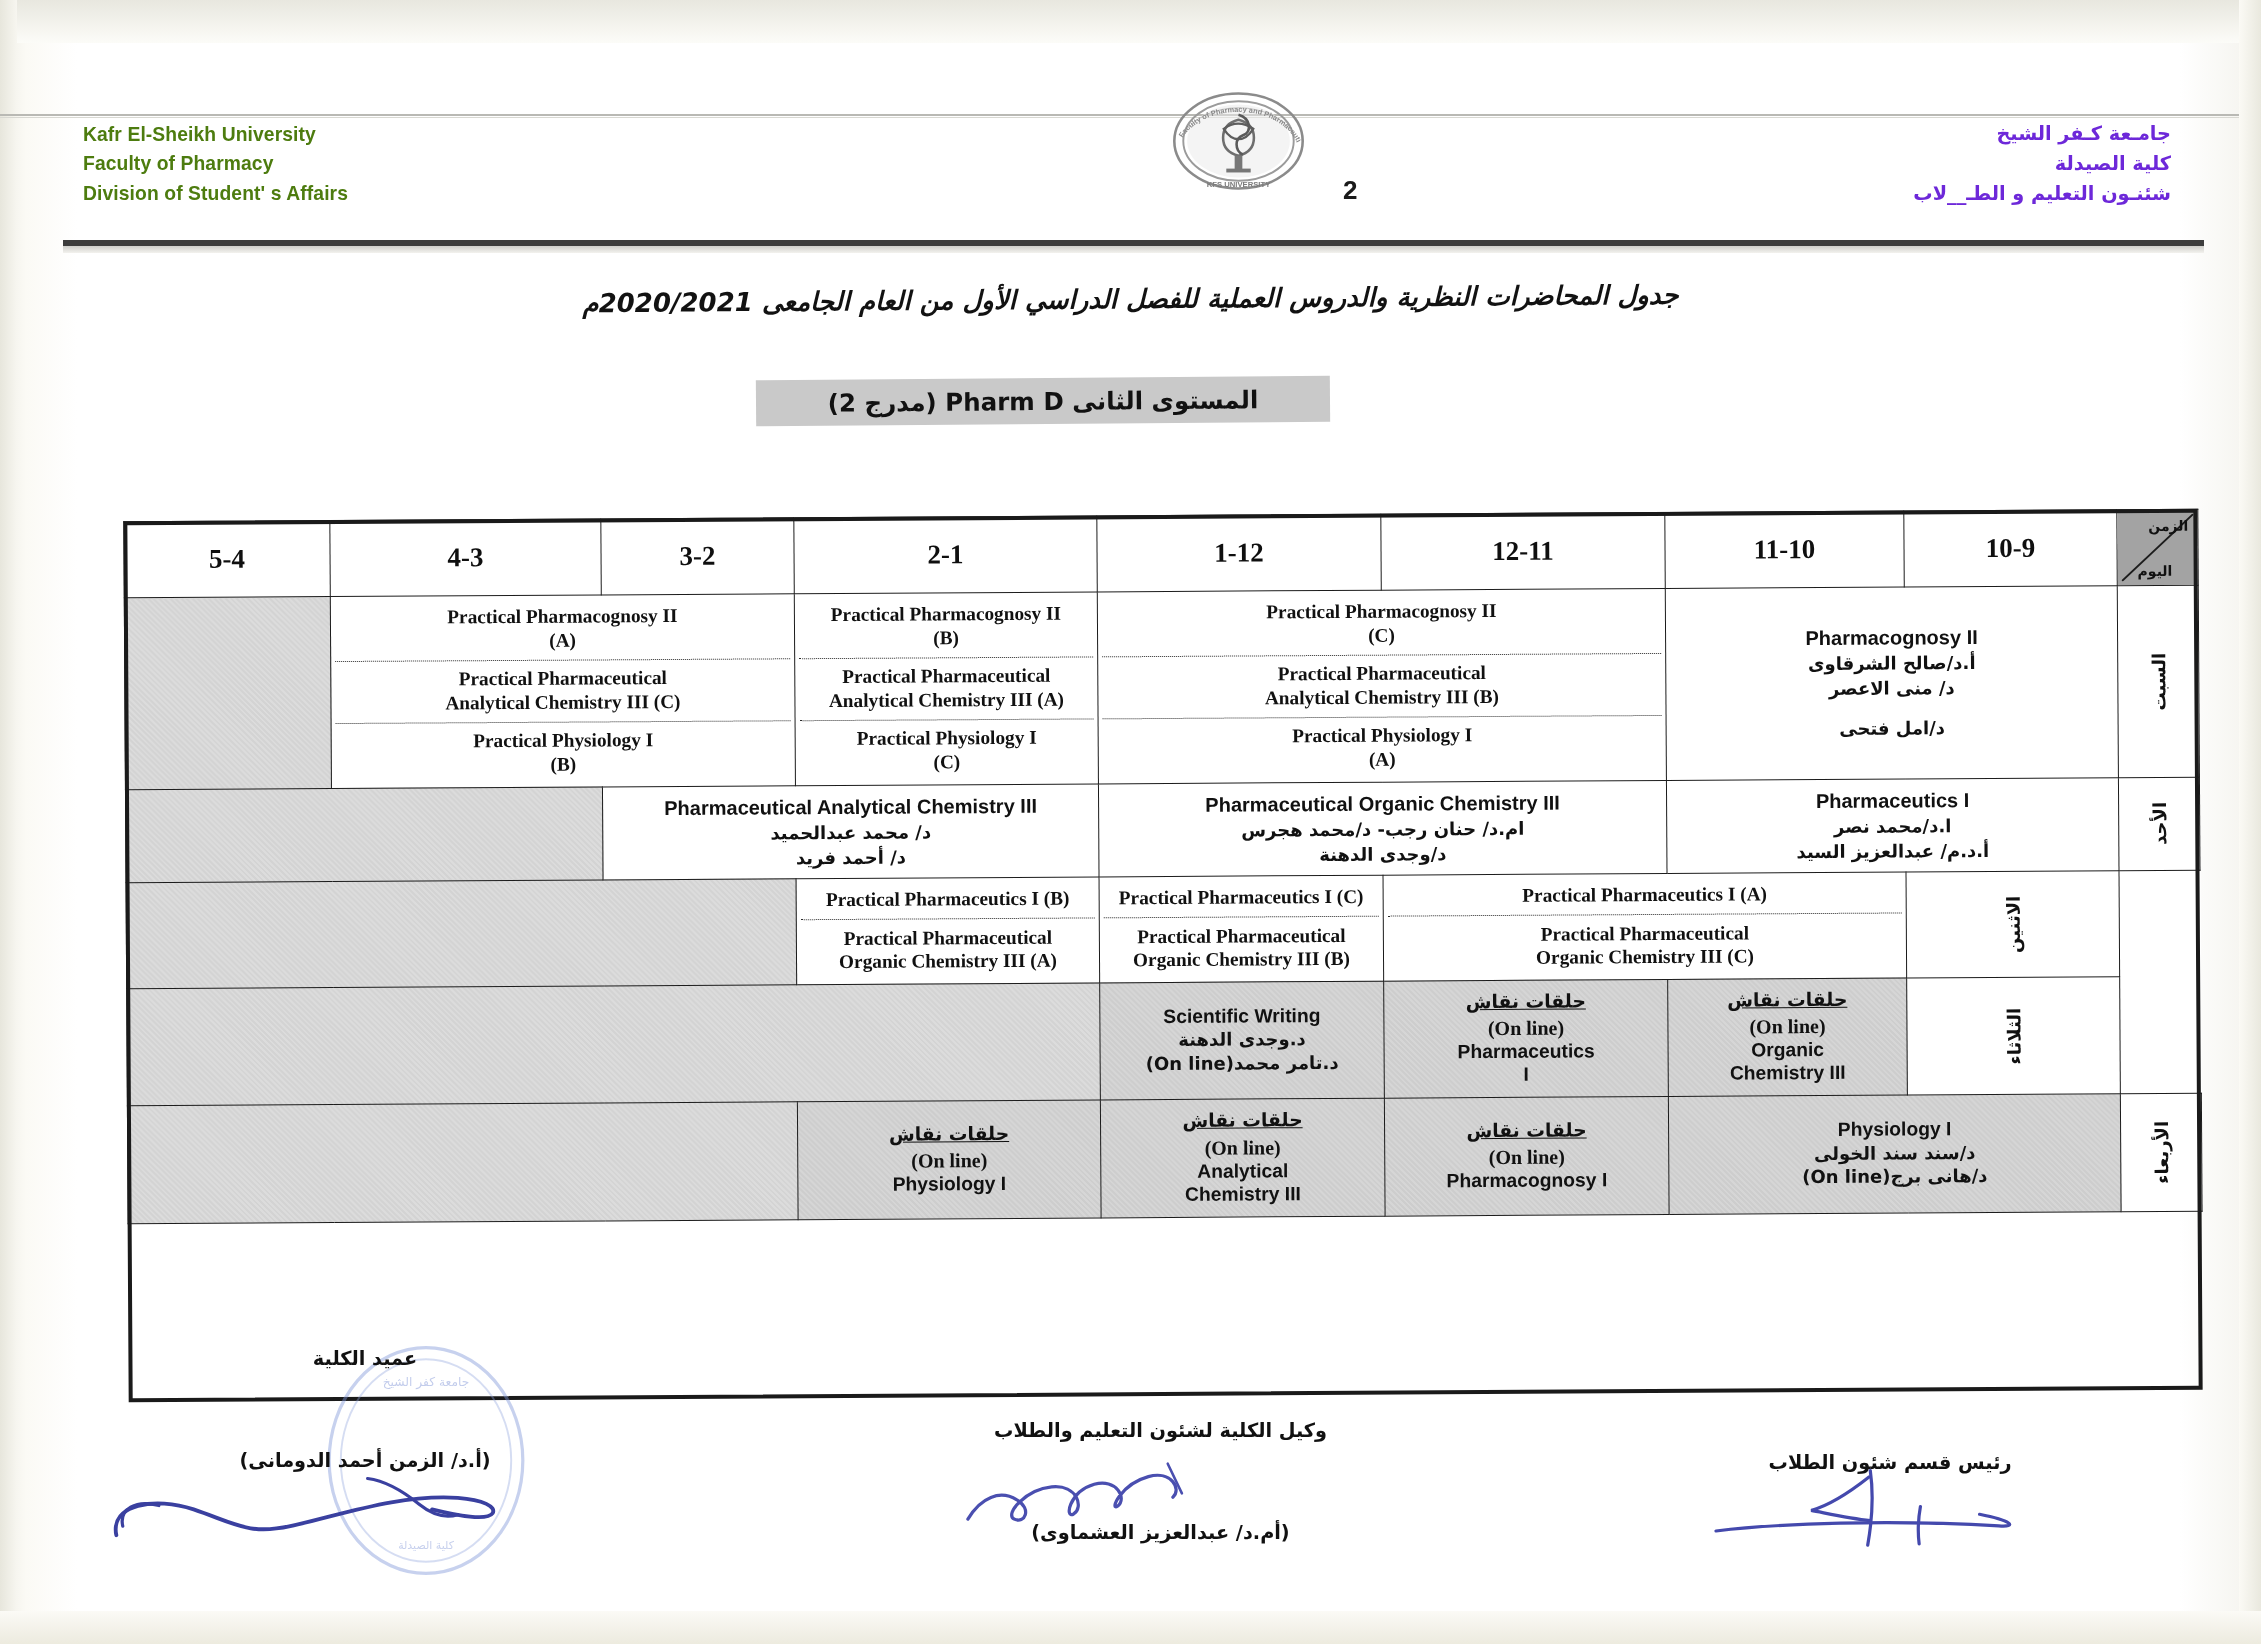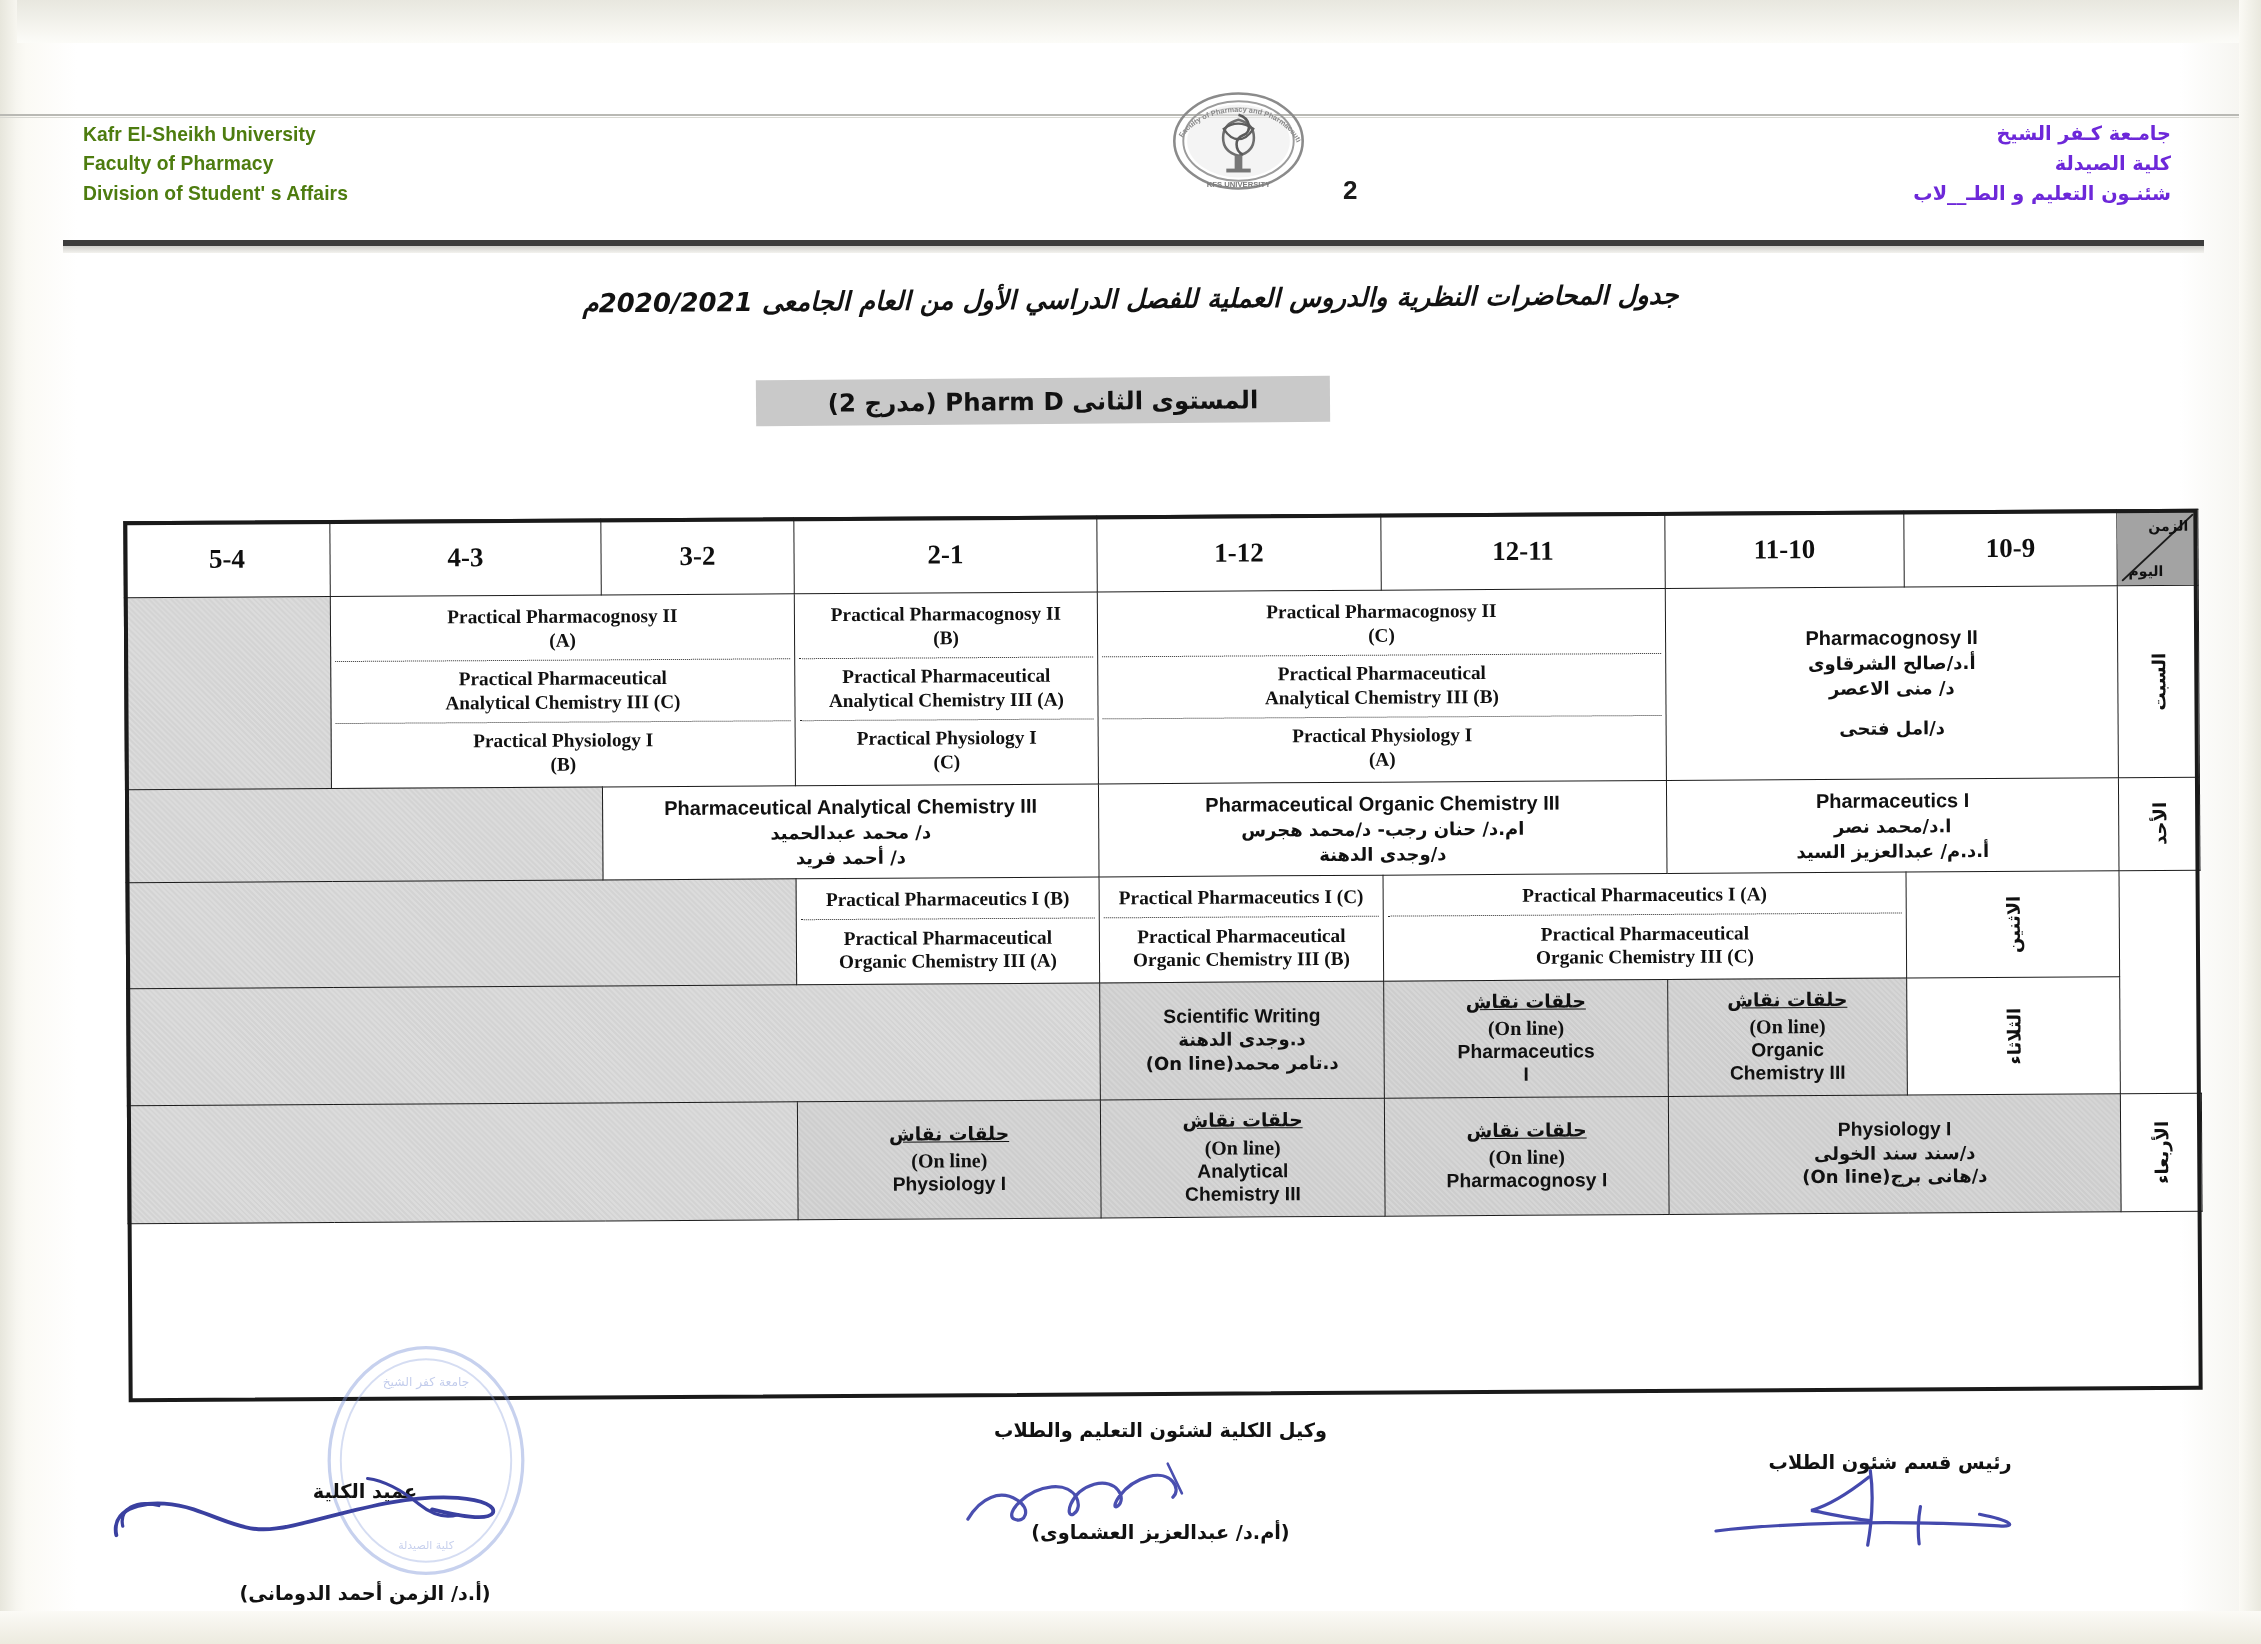--- a/index.html
+++ b/index.html
@@ -132,21 +132,21 @@
   }
   .corner-slash{
     position:absolute;left:0;top:0;width:100%;height:100%;
   }
   .corner-top{
     position:absolute;right:5.2px;top:3.9px;
     font-size:14px;font-weight:bold;direction:rtl;
     font-family:"DejaVu Sans", sans-serif;
   }
   .corner-bot{
-    position:absolute;left:7px;bottom:2.6px;
+    position:absolute;left:16px;bottom:2.6px;
     font-size:14px;font-weight:bold;direction:rtl;
     font-family:"DejaVu Sans", sans-serif;
   }
   td.daycell{
     width:81px;
     background:#ffffff;
     padding:0;
   }
   .day-rot{
     writing-mode:vertical-rl;
@@ -229,21 +229,21 @@
   
   .sig{
     position:absolute;
     text-align:center;
     direction:rtl;
     font-family:"DejaVu Sans", sans-serif;
     color:#111;
   }
   .sig .role{font-size:19.3px;font-weight:bold;}
   .sig .name{font-size:19.3px;font-weight:bold;margin-top:79px;}
-  .sig-dean{left:110px;top:1480px;width:510px;}
+  .sig-dean{left:110px;top:1347px;width:510px;}
   .sig-vice{left:838px;top:1419px;width:645px;}
   .sig-head{left:1600px;top:1419px;width:580px;margin-top:32px;}
 
   .ink{
     position:absolute;
     pointer-events:none;
   }
   .stamp{
     position:absolute;left:284px;top:1341px;width:284px;height:239px;
     pointer-events:none;opacity:.62;

